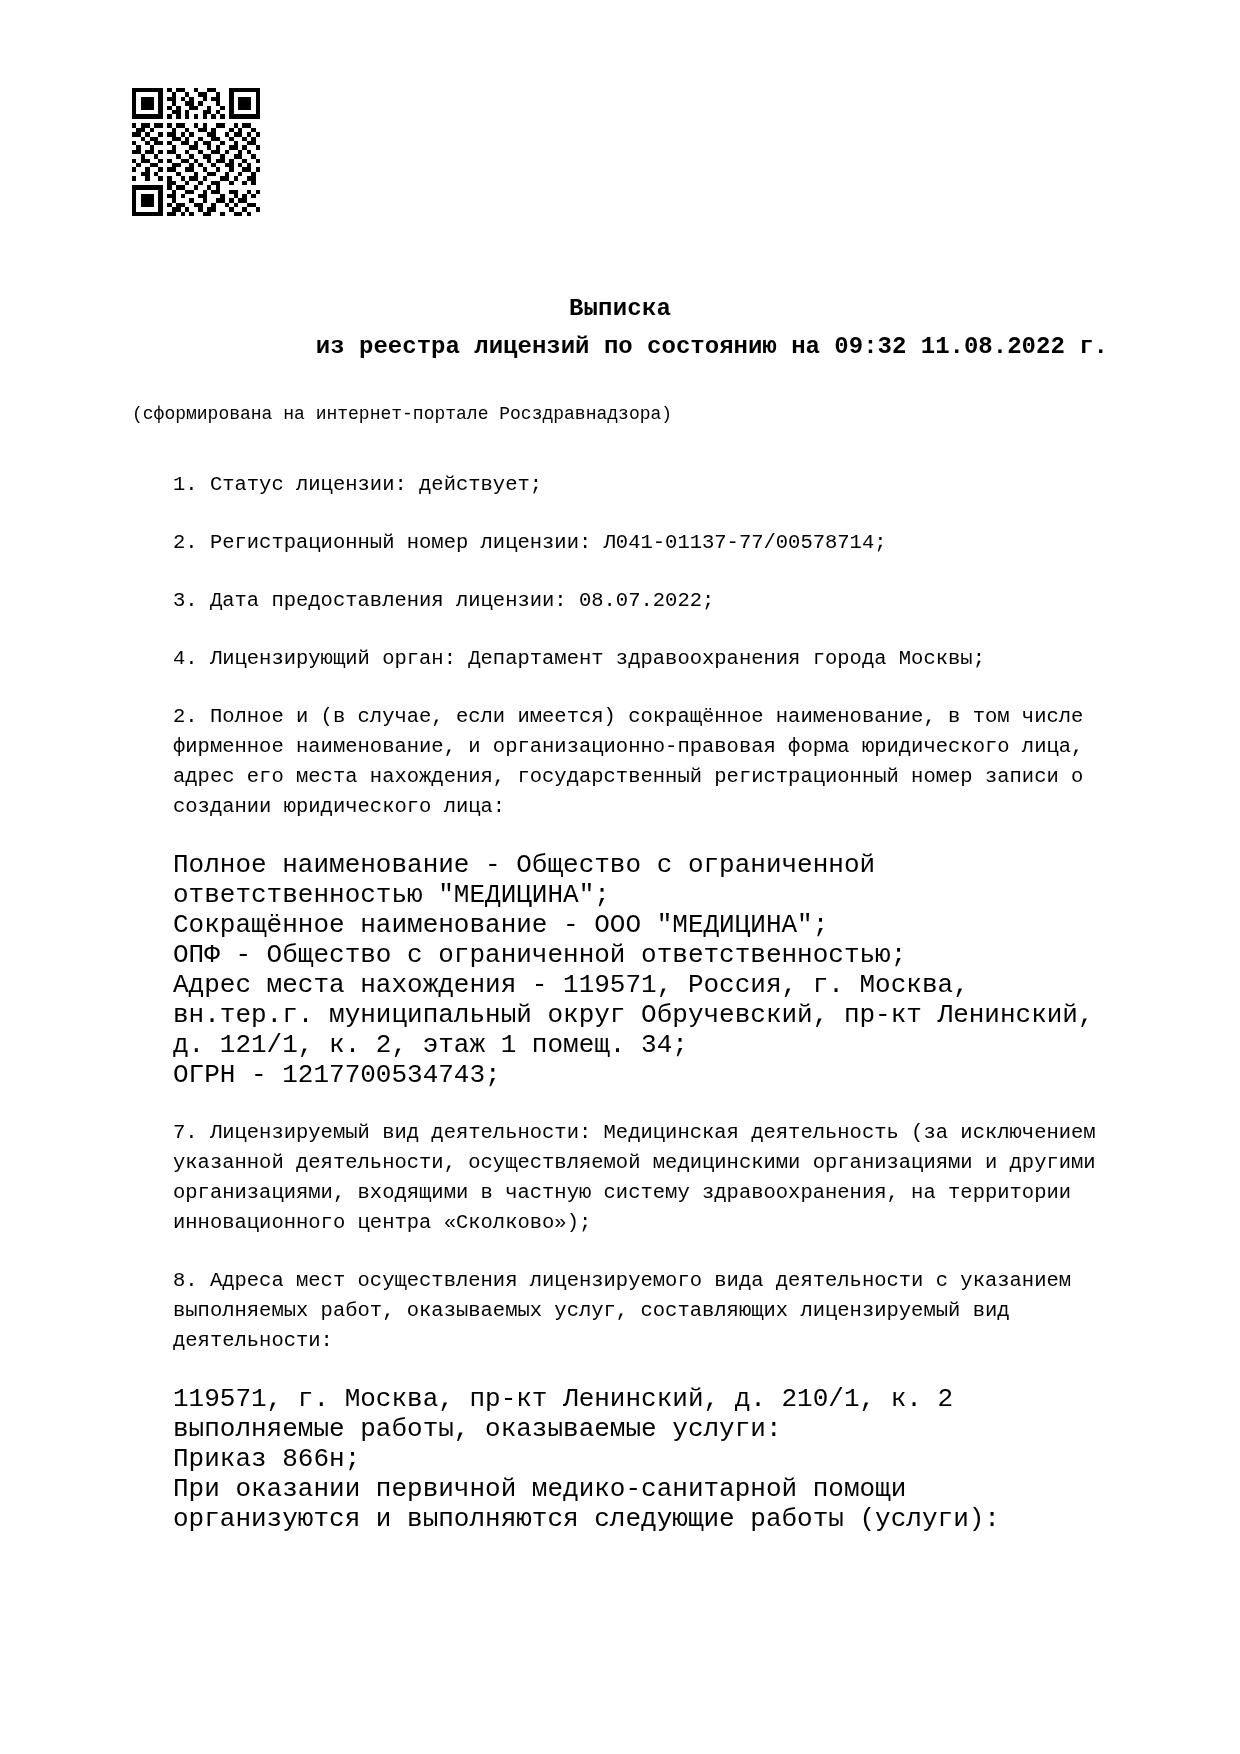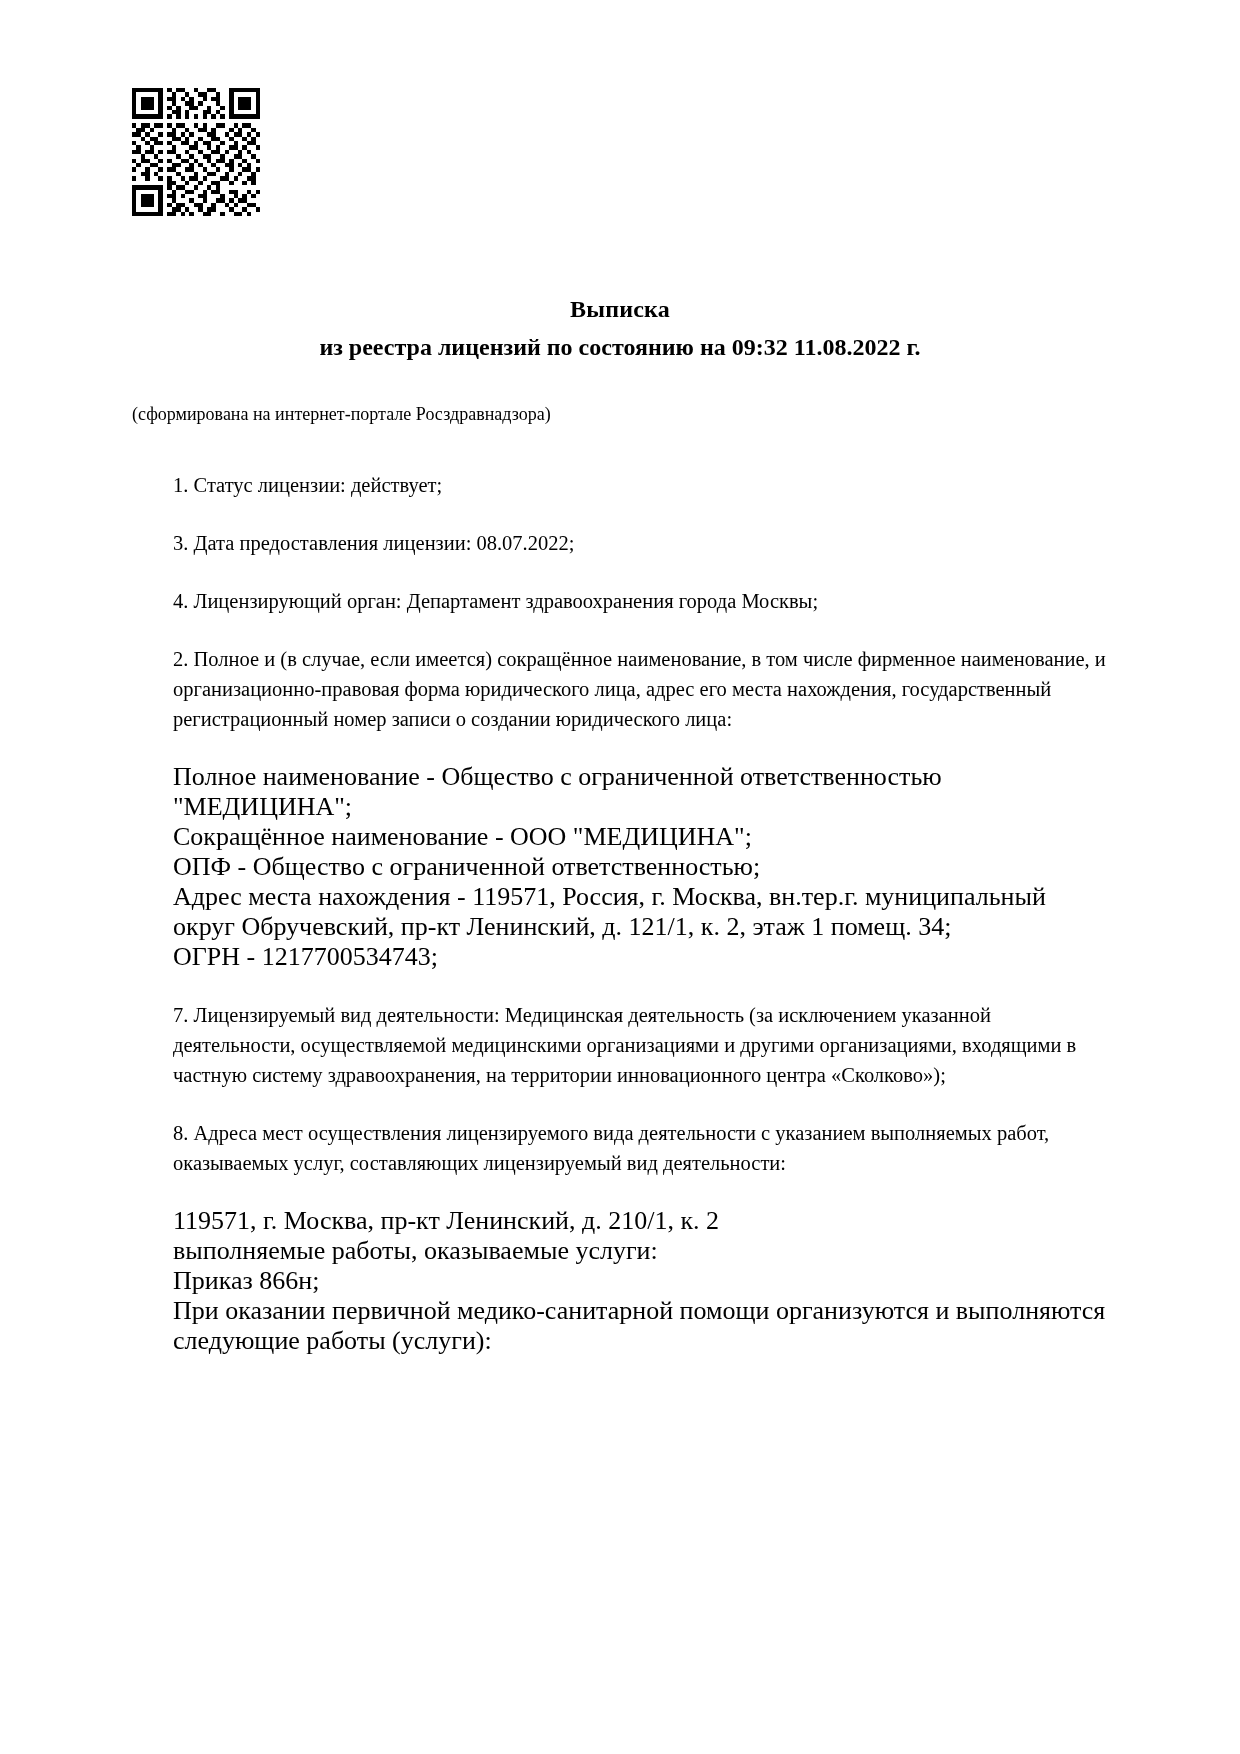--- a/index.html
+++ b/index.html
@@ -14,20 +14,21 @@
     color: #000000;
     position: relative;
     overflow: hidden;
   }
   .page {
     width: 1024px;
     height: 1754px;
     box-sizing: border-box;
     padding: 0;
     position: relative;
+    font-family: Liberation Mono, monospace;
   }
 
   
   .qr-wrap {
     position: absolute;
     left: 132px;
     top: 88px;
     width: 128px;
     height: 128px;
   }
@@ -41,21 +42,21 @@
     width: 976px;
   }
   .title {
     text-align: center;
     font-weight: bold;
     font-size: 24px;
     line-height: 34px;
     letter-spacing: 0.2px;
   }
   .title-line2 {
-    text-align: center;
+    text-align: right;
     font-weight: bold;
     font-size: 24px;
     line-height: 34px;
     margin-top: 4px;
   }
   .subtitle {
     font-size: 18px;
     margin-top: 38px;
     line-height: 24px;
   }
@@ -328,20 +329,21 @@
   </div>
 
   <div class="doc-body">
 
     <div class="title">Выписка</div>
     <div class="title-line2">из реестра лицензий по состоянию на 09:32 11.08.2022 г.</div>
     <div class="subtitle">(сформирована на интернет-портале Росздравнадзора)</div>
 
     <div class="items">
       <div class="item">1. Статус лицензии: действует;</div>
+      <div class="item">2. Регистрационный номер лицензии: Л041-01137-77/00578714;</div>
       <div class="item">3. Дата предоставления лицензии: 08.07.2022;</div>
       <div class="item">4. Лицензирующий орган: Департамент здравоохранения города Москвы;</div>
       <div class="item">2. Полное и (в случае, если имеется) сокращённое наименование, в том числе фирменное наименование, и организационно-правовая форма юридического лица, адрес его места нахождения, государственный регистрационный номер записи о создании юридического лица:</div>
       <div class="block">Полное наименование - Общество с ограниченной ответственностью "МЕДИЦИНА";
 Сокращённое наименование - ООО "МЕДИЦИНА";
 ОПФ - Общество с ограниченной ответственностью;
 Адрес места нахождения - 119571, Россия, г. Москва, вн.тер.г. муниципальный округ Обручевский, пр-кт Ленинский, д. 121/1, к. 2, этаж 1 помещ. 34;
 ОГРН - 1217700534743;</div>
       <div class="item">7. Лицензируемый вид деятельности: Медицинская деятельность (за исключением указанной деятельности, осуществляемой медицинскими организациями и другими организациями, входящими в частную систему здравоохранения, на территории инновационного центра «Сколково»);</div>
       <div class="item">8. Адреса мест осуществления лицензируемого вида деятельности с указанием выполняемых работ, оказываемых услуг, составляющих лицензируемый вид деятельности:</div>

